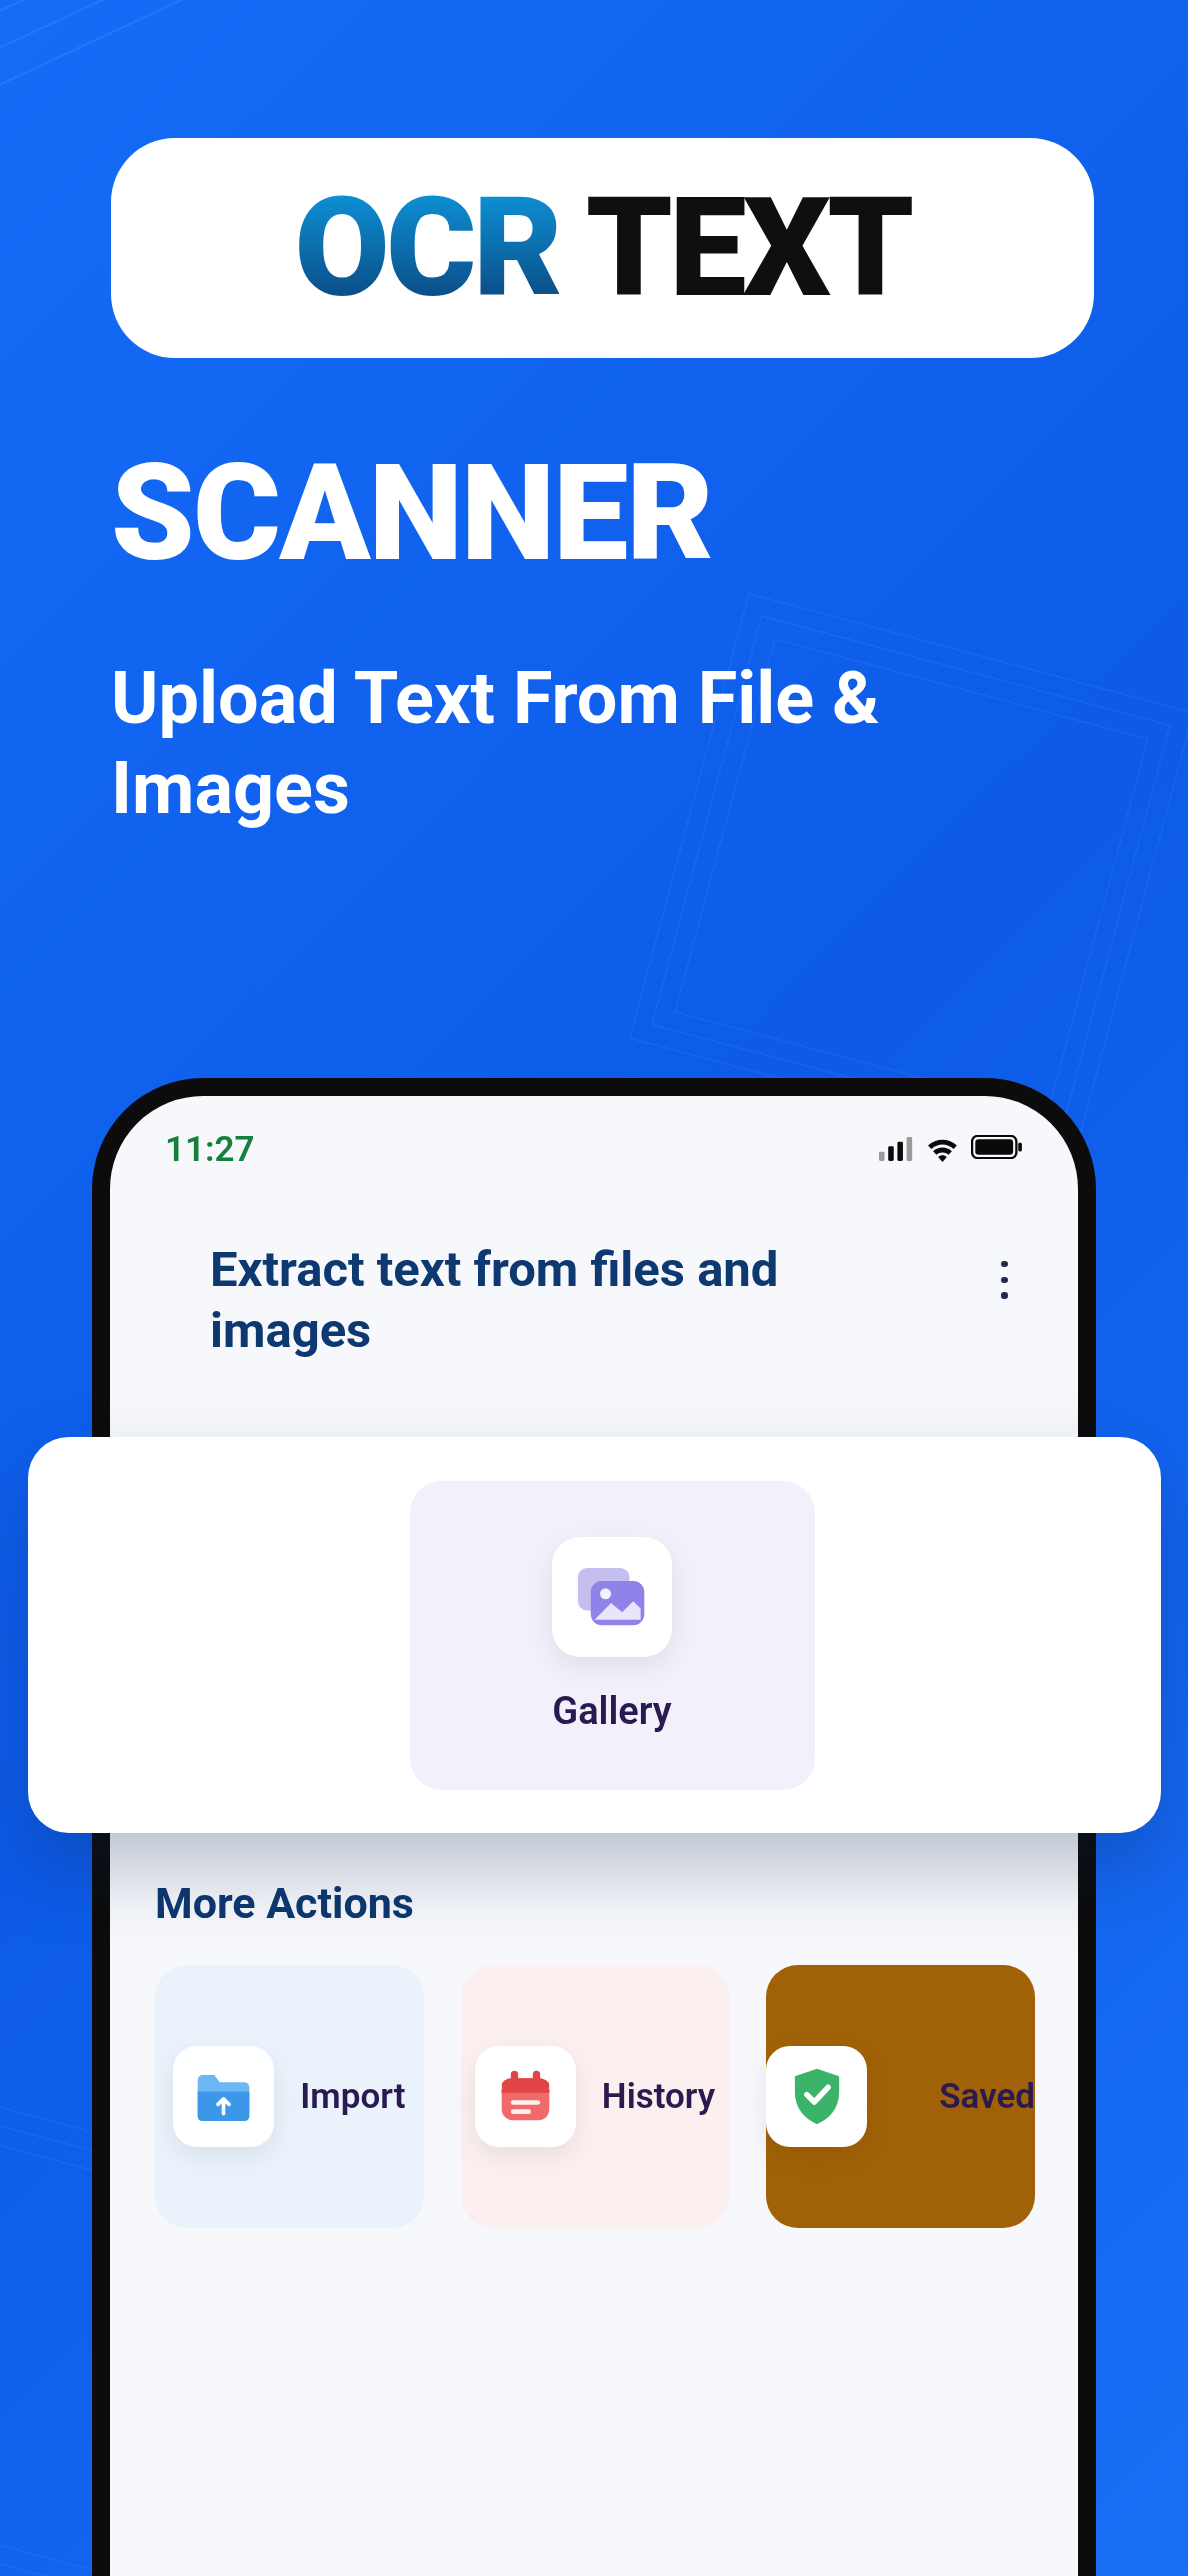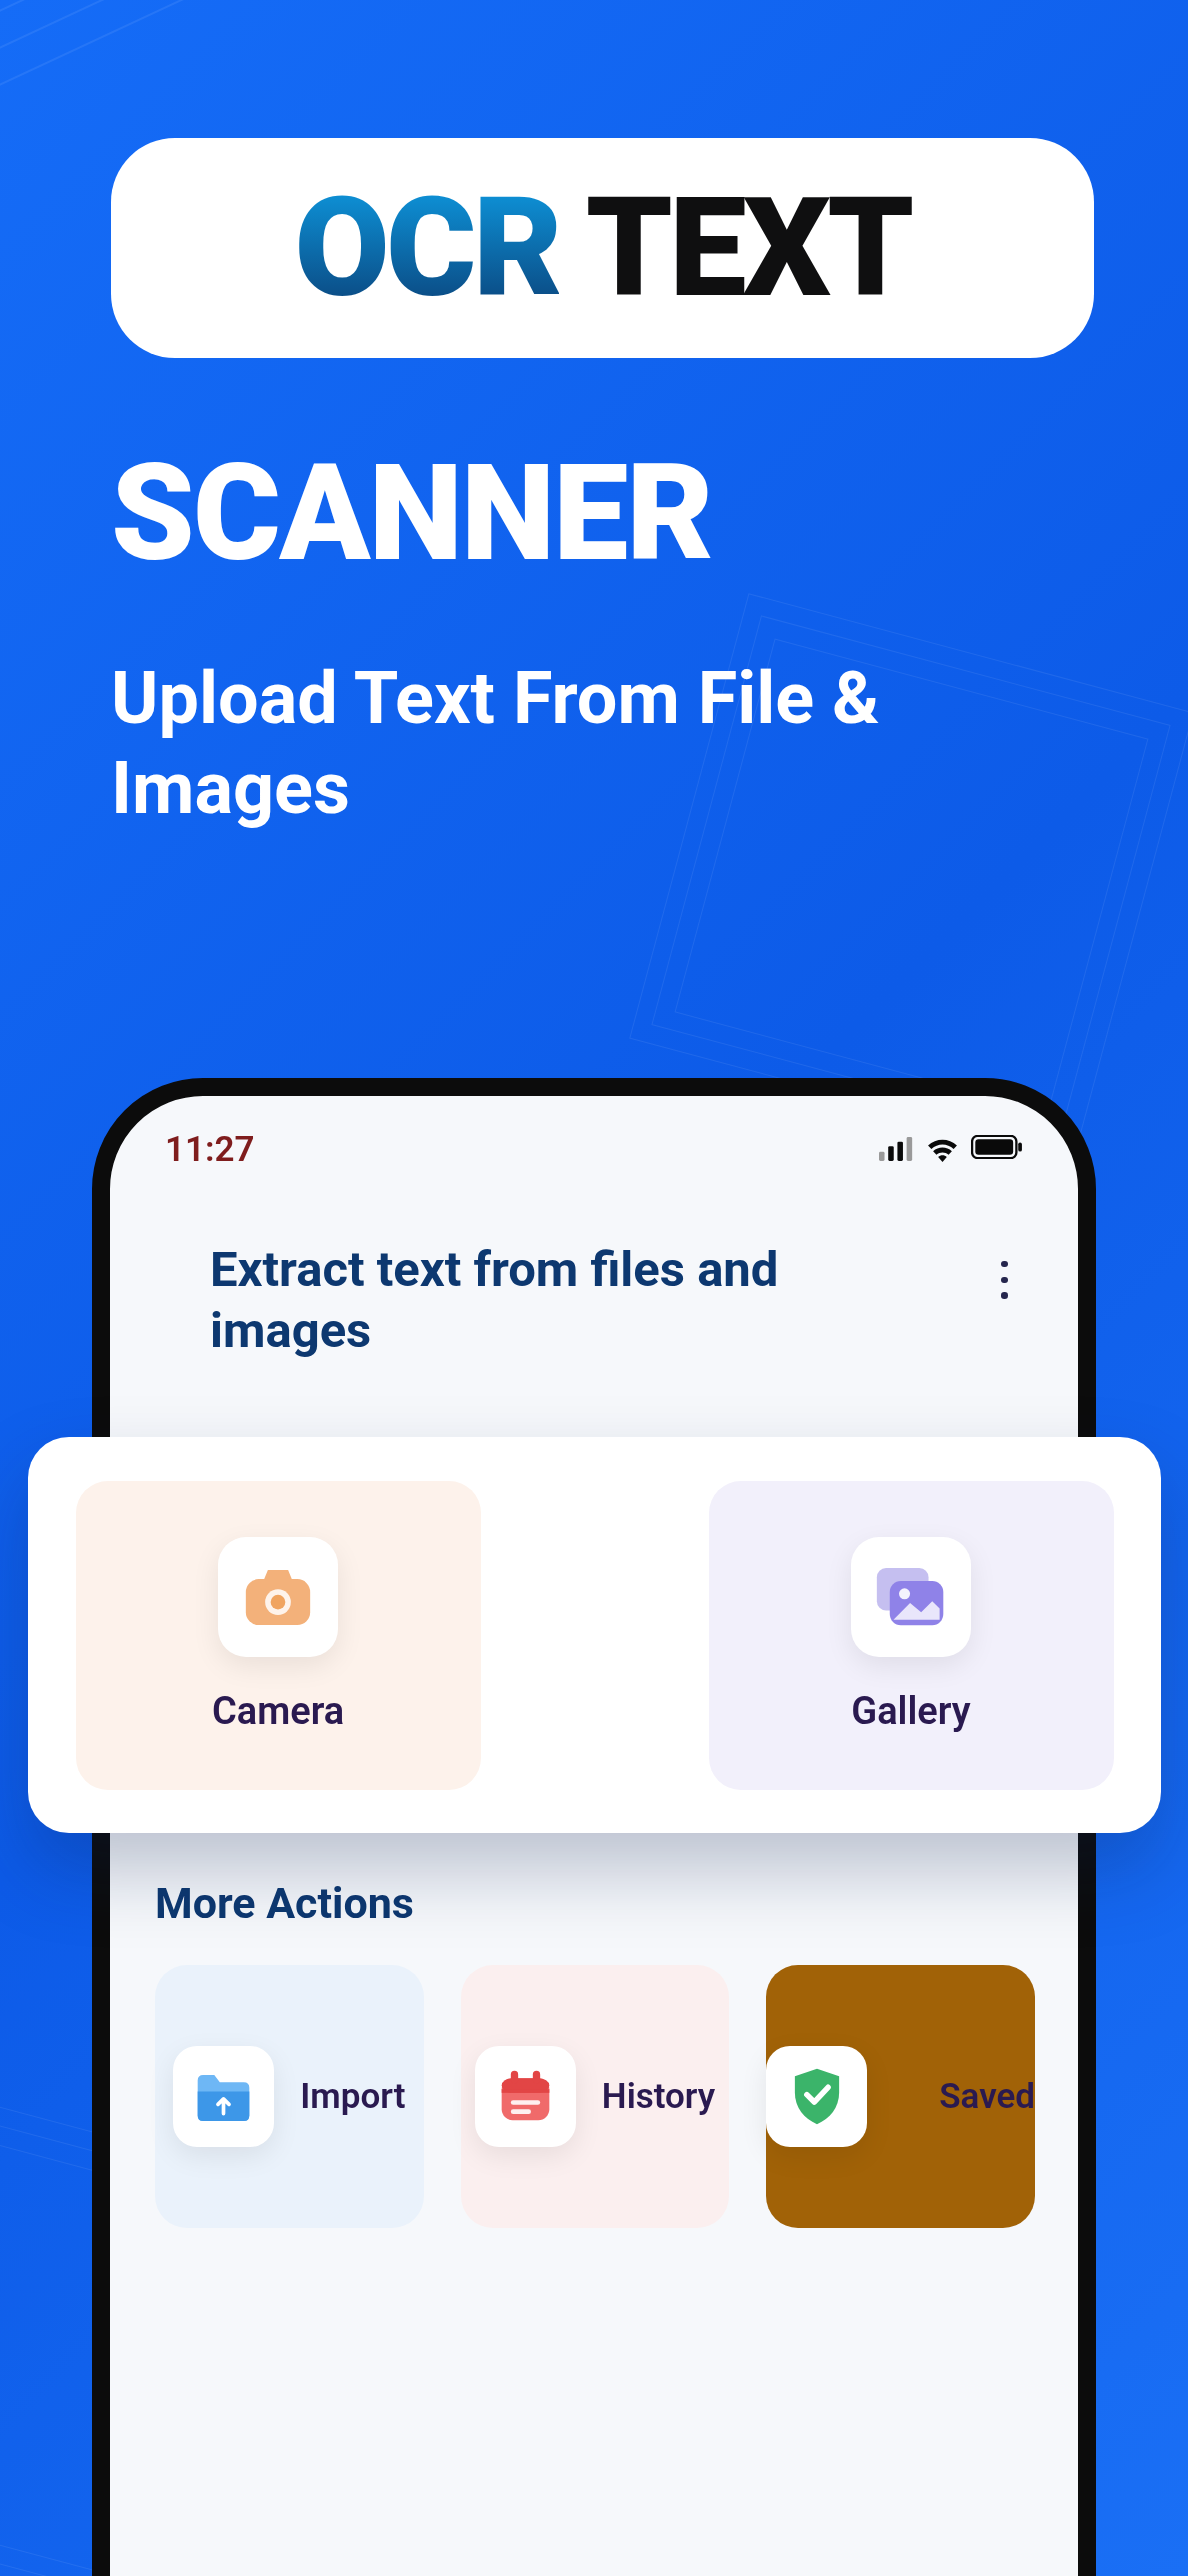--- a/index.html
+++ b/index.html
@@ -143,21 +143,21 @@
     
     .status-bar {
       display: flex;
       justify-content: space-between;
       align-items: center;
       padding: 4.6px 55px 23px 55px;
     }
     .status-time {
       font-size: 35px;
       font-weight: 600;
-      color: #7f1d1d;
+      color: #15803d;
     }
     .status-icons {
       display: flex;
       gap: 11px;
       align-items: center;
     }
     .signal-icon, .wifi-icon { display: inline-flex; }
 
     .page-title {
       padding: 46px 55px 28px 55px;
@@ -348,31 +348,20 @@
     <h1>Extract text from files and images</h1>
     <div class="more-dots">
       <span></span>
         <span></span>
         <span></span>
     </div>
   </div>
 </div>
 
 <div class="popout-card">
-  <div class="big-tile camera-bg">
-    <div class="icon-box">
-      <svg width="68" height="59" viewBox="0 0 74 64">
-        <rect x="2" y="12" width="70" height="50" rx="14" fill="#f3b17a"></rect>
-        <path d="M22 12 L26 2 L48 2 L52 12 Z" fill="#f3b17a"></path>
-        <circle cx="37" cy="37" r="14" fill="#fff" opacity="0.85"></circle>
-        <circle cx="37" cy="37" r="8" fill="#f0a460"></circle>
-      </svg>
-    </div>
-    <div class="label">Camera</div>
-  </div>
 
   <div class="big-tile gallery-bg">
     <div class="icon-box">
       <svg width="72" height="63" viewBox="0 0 78 68">
         <rect x="2" y="2" width="56" height="46" rx="10" fill="#c5bff0"></rect>
         <rect x="16" y="16" width="58" height="48" rx="12" fill="#8f82e8"></rect>
         <circle cx="32" cy="30" r="6" fill="#fff" opacity="0.9"></circle>
         <path d="M20 58 L38 40 L50 50 L62 38 L70 46 L70 58 Z" fill="#fff" opacity="0.8"></path>
       </svg>
     </div>

